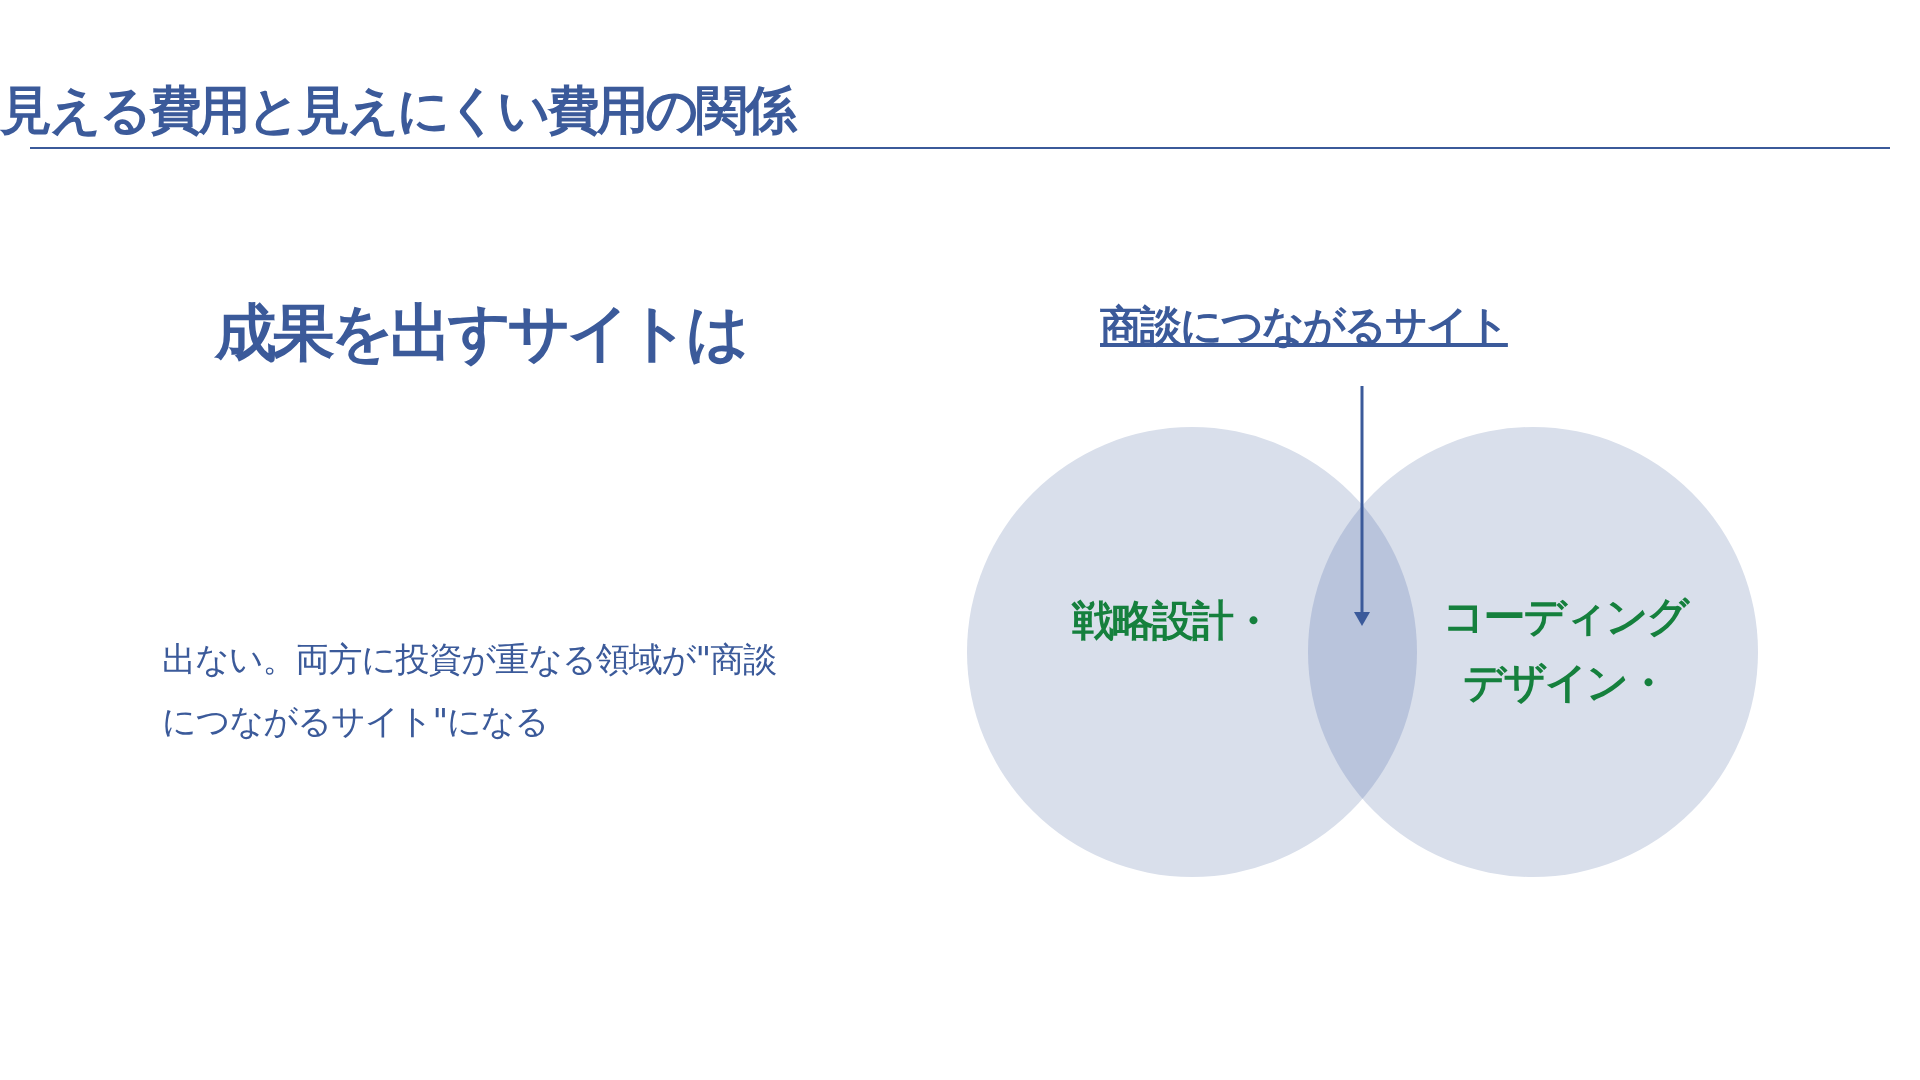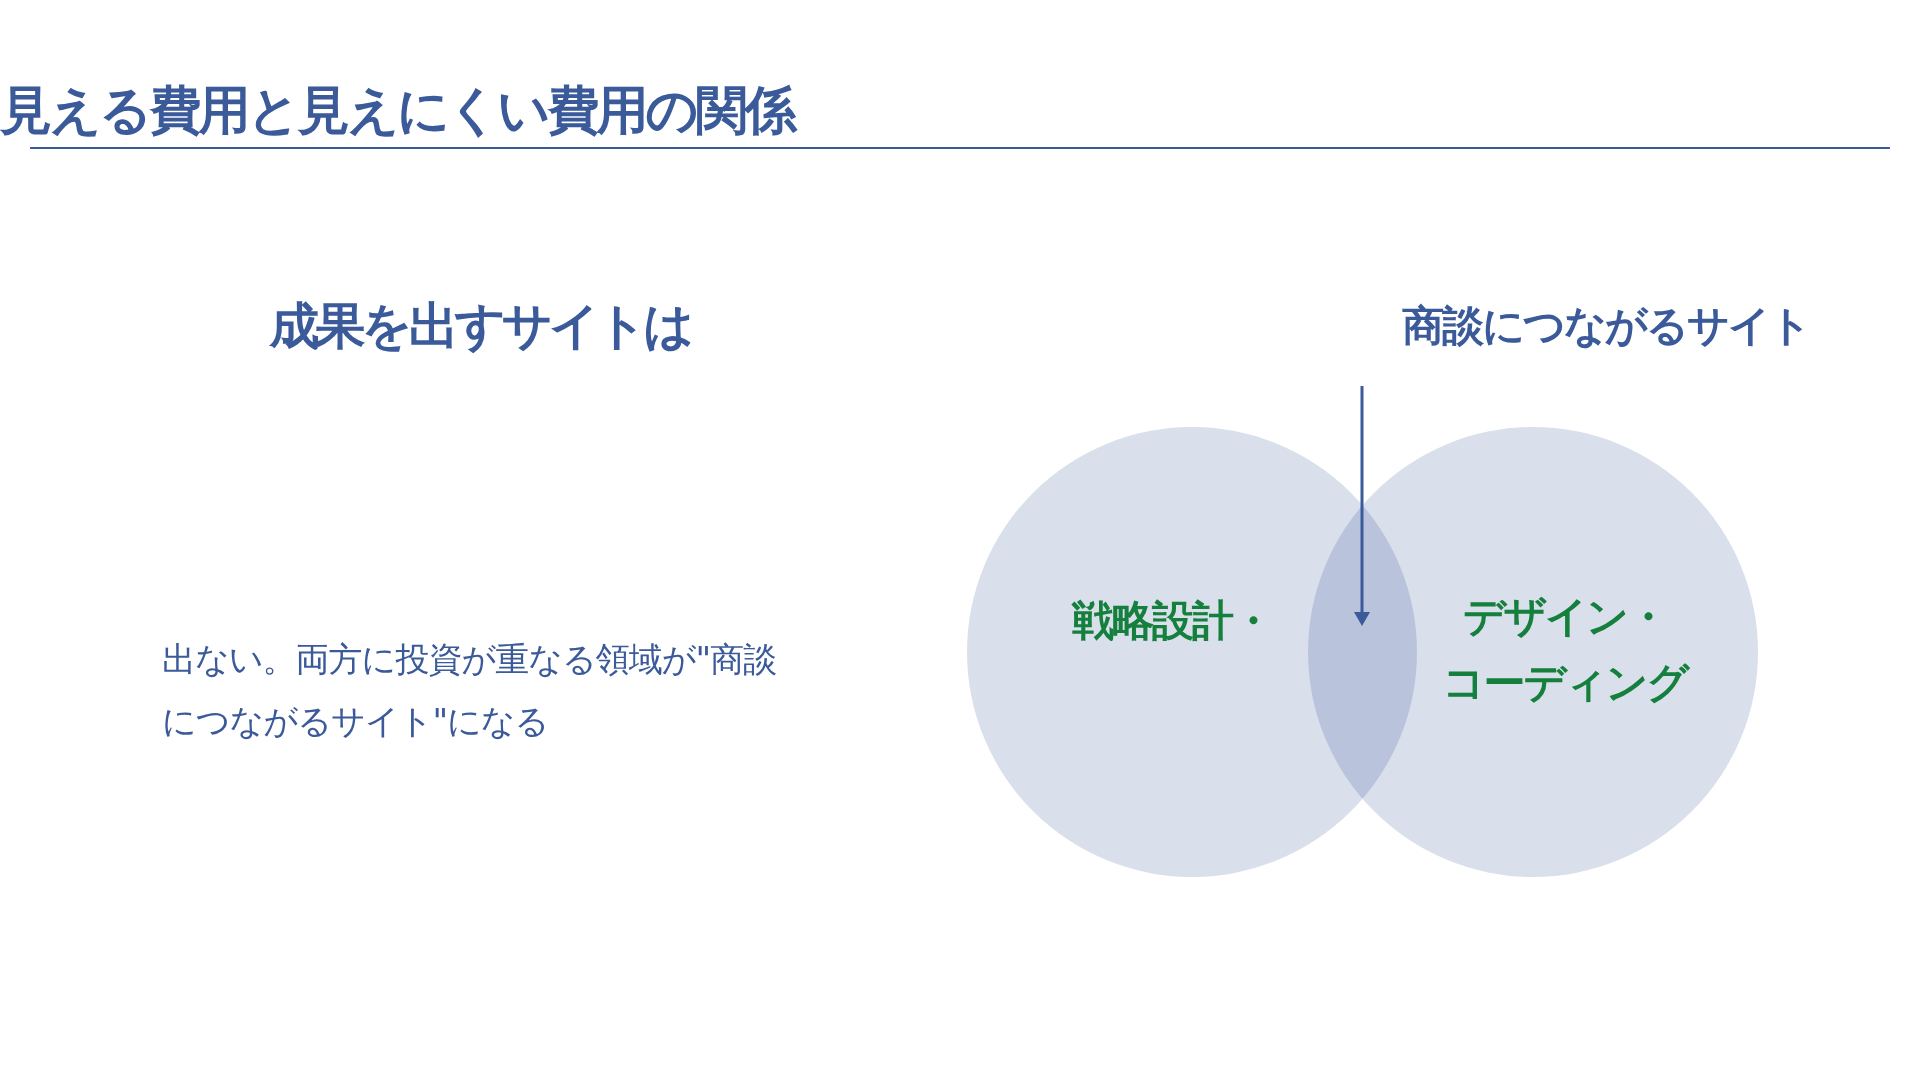--- a/index.html
+++ b/index.html
@@ -32,24 +32,24 @@
       position: absolute;
       left: 30px;
       top: 147px;
       width: 1860px;
       height: 2px;
       background: #3b5a9a;
     }
     .headline {
       position: absolute;
       left: 150px;
-      top: 274px;
+      top: 280px;
       width: 660px;
       text-align: center;
-      font-size: 50px;
+      font-size: 62px;
       font-weight: bold;
       line-height: 105px;
       letter-spacing: -4px;
       color: #3b5a9a;
     }
     .headline .line {
       display: block;
       white-space: nowrap;
     }
     .body-text {
@@ -64,27 +64,28 @@
     }
     .body-text .line {
       display: block;
       white-space: nowrap;
     }
     .venn-label {
       position: absolute;
       left: 1100px;
       top: 296px;
       width: 710px;
-      text-align: right;
+      text-align: left;
       font-size: 42px;
       font-weight: bold;
       line-height: 60px;
       letter-spacing: -2px;
       color: #3b5a9a;
       white-space: nowrap;
+      text-decoration: underline;
     }
     .venn {
       position: absolute;
       left: 0;
       top: 0;
       width: 1920px;
       height: 1080px;
       pointer-events: none;
     }
     .circle-label {
@@ -141,15 +142,15 @@
     <line x1="1362" y1="386" x2="1362" y2="614" stroke="#3b5a9a" stroke-width="3"></line>
     <polygon points="1354,612 1370,612 1362,626" fill="#3b5a9a"></polygon>
   </g>
 </svg>
 
 <div class="circle-label left">
   <span class="line">戦略設計・</span>
 </div>
 
 <div class="circle-label right">
+  <span class="line">コーディング</span>
   <span class="line">デザイン・</span>
-  <span class="line">コーディング</span>
 </div>
 
 </body></html>

